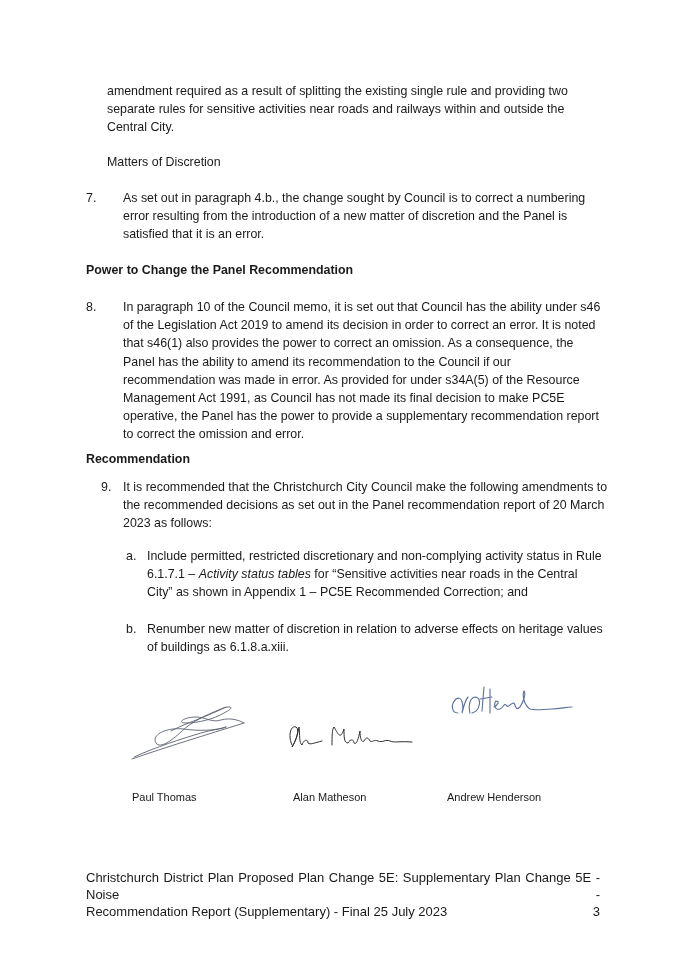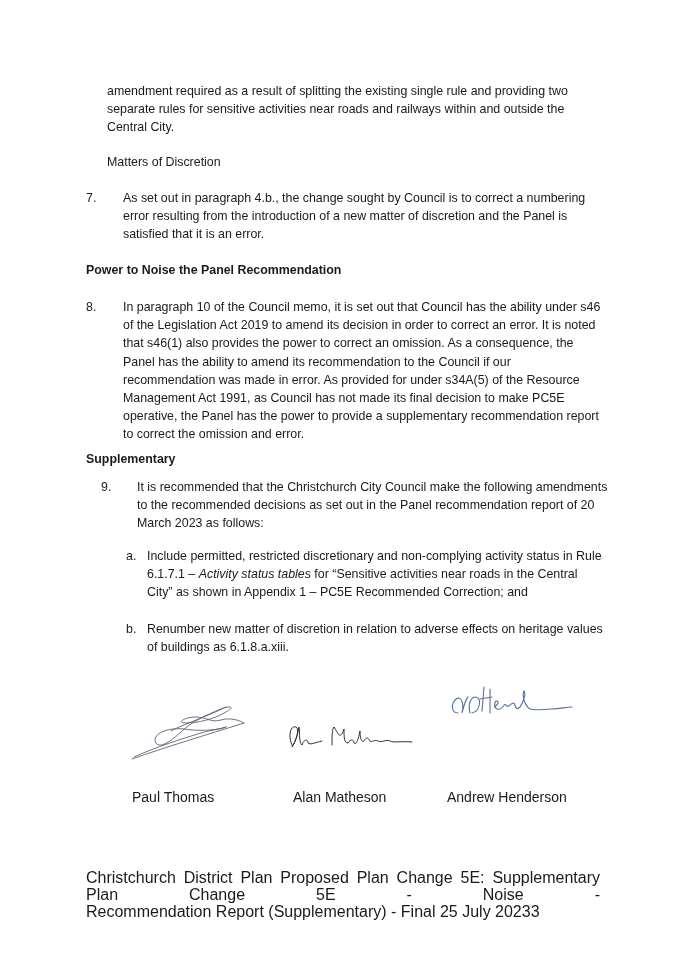--- a/index.html
+++ b/index.html
@@ -53,78 +53,79 @@
     font-weight: bold;
   }
   .h-power { top: 261px; }
   .item8 { top: 298px; }
   .h-rec { top: 450px; }
   .item9 {
     left: 97px;
     top: 478px;
     width: 510px;
   }
-  .item9 .body { margin-left: 36px; }
+  .item9 .body { margin-left: 22px; }
   .sub {
     left: 122px;
     width: 480px;
   }
   .sub .num { position: absolute; left: 0; top: 0; }
   .sub .body { margin-left: 21px; }
   .sub-a { top: 547px; }
   .sub-b { top: 620px; }
   .sig-box {
     position: absolute;
     background: #ffffff;
   }
   .sig-box svg { display: block; }
   .sig-name {
     position: absolute;
     top: 788px;
-    font-size: 14px;
+    font-size: 11px;
   }
   .footer {
     left: 82px;
     top: 869px;
     width: 514px;
-    font-size: 16px;
+    font-size: 13px;
     line-height: 17px;
   }
   .footer .line1 {
     text-align: justify;
     text-align-last: justify;
   }
   .footer .line2 {
     display: flex;
+    justify-content: space-between;
   }
   i { }
   b { font-weight: normal; }
 </style>
 </head>
 <body>
 
 <div class="page">
 
   <p class="abs para-cont">amendment required as a result of splitting the existing single rule and providing two separate rules for sensitive activities near roads and railways within and outside the Central City.</p>
 
   <p class="abs subhead-italic">Matters of Discretion</p>
 
   <div class="abs numbered item7">
     <span class="num">7.</span>
     <p class="body">As set out in paragraph 4.b., the change sought by Council is to correct a numbering error resulting from the introduction of a new matter of discretion and the Panel is satisfied that it is an error.</p>
   </div>
 
-  <p class="abs heading-bold h-power">Power to Noise the Panel Recommendation</p>
+  <p class="abs heading-bold h-power">Power to Change the Panel Recommendation</p>
 
   <div class="abs numbered item8">
     <span class="num">8.</span>
     <p class="body">In paragraph 10 of the Council memo, it is set out that Council has the ability under s46 of the Legislation Act 2019 to amend its decision in order to correct an error.  It is noted that s46(1) also provides the power to correct an omission.  As a consequence, the Panel has the ability to amend its recommendation to the Council if our recommendation was made in error.  As provided for under s34A(5) of the Resource Management Act 1991, as Council has not made its final decision to make PC5E operative, the Panel has the power to provide a supplementary recommendation report to correct the omission and error.</p>
   </div>
 
-  <p class="abs heading-bold h-rec">Supplementary</p>
+  <p class="abs heading-bold h-rec">Recommendation</p>
 
   <div class="abs numbered item9">
     <span class="num">9.</span>
     <p class="body">It is recommended that the Christchurch City Council make the following amendments to the recommended decisions as set out in the Panel recommendation report of 20 March 2023 as follows:</p>
   </div>
 
   <div class="abs sub sub-a">
     <span class="num">a.</span>
     <p class="body"><span>Include permitted, restricted discretionary and non-complying activity status in Rule 6.1.7.1 – </span><i>Activity status tables</i><span> for “Sensitive activities near roads in the Central City” as shown in </span><b>Appendix 1 – PC5E Recommended Correction</b><span>; and</span></p>
   </div>

